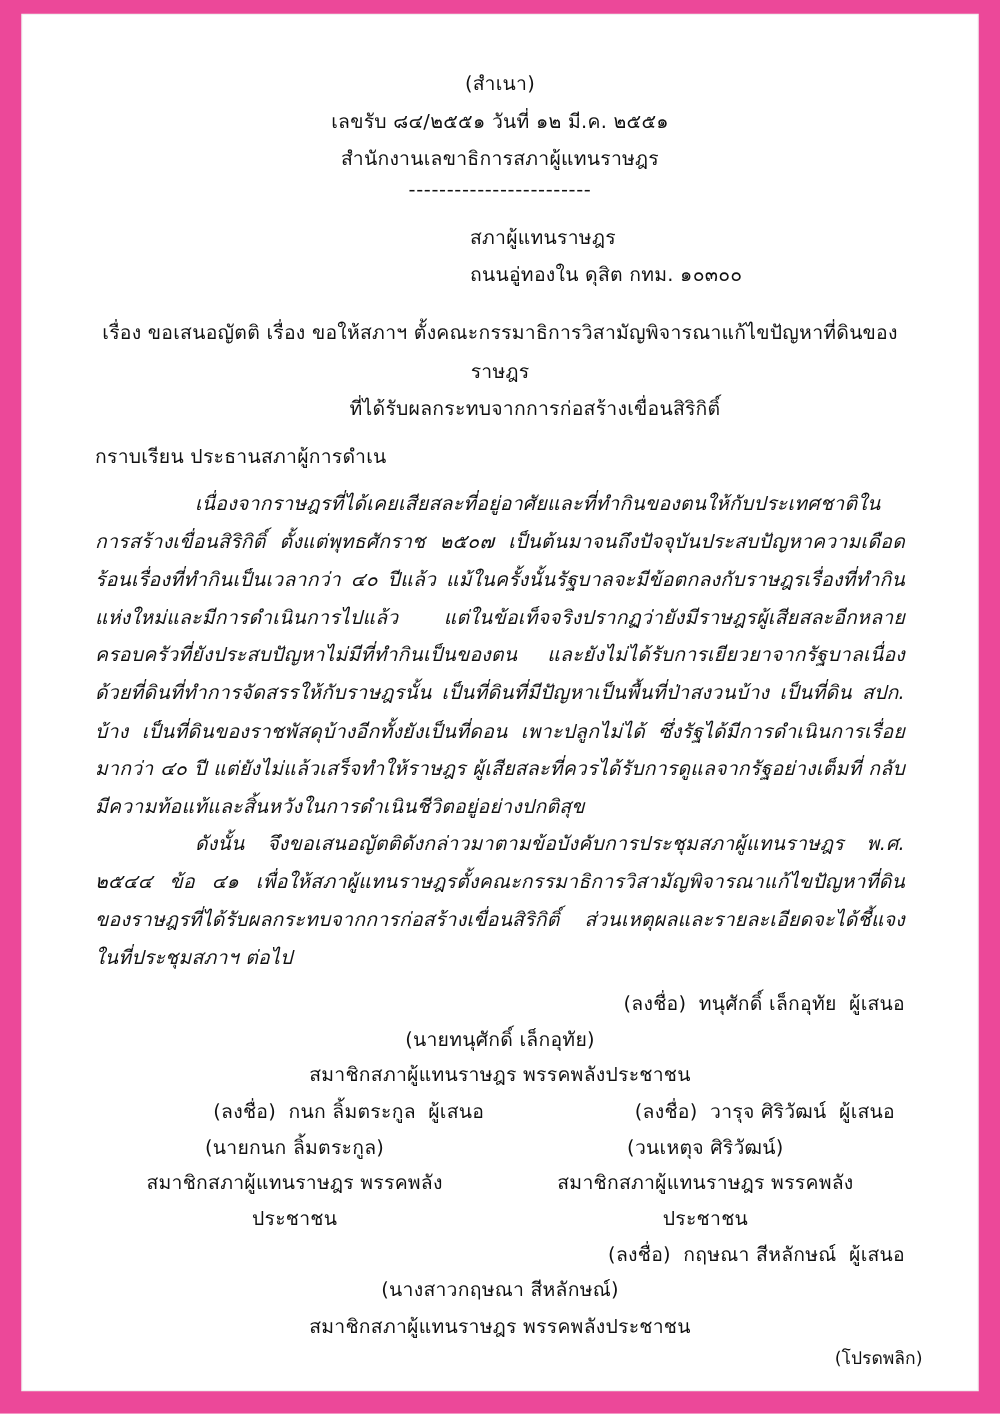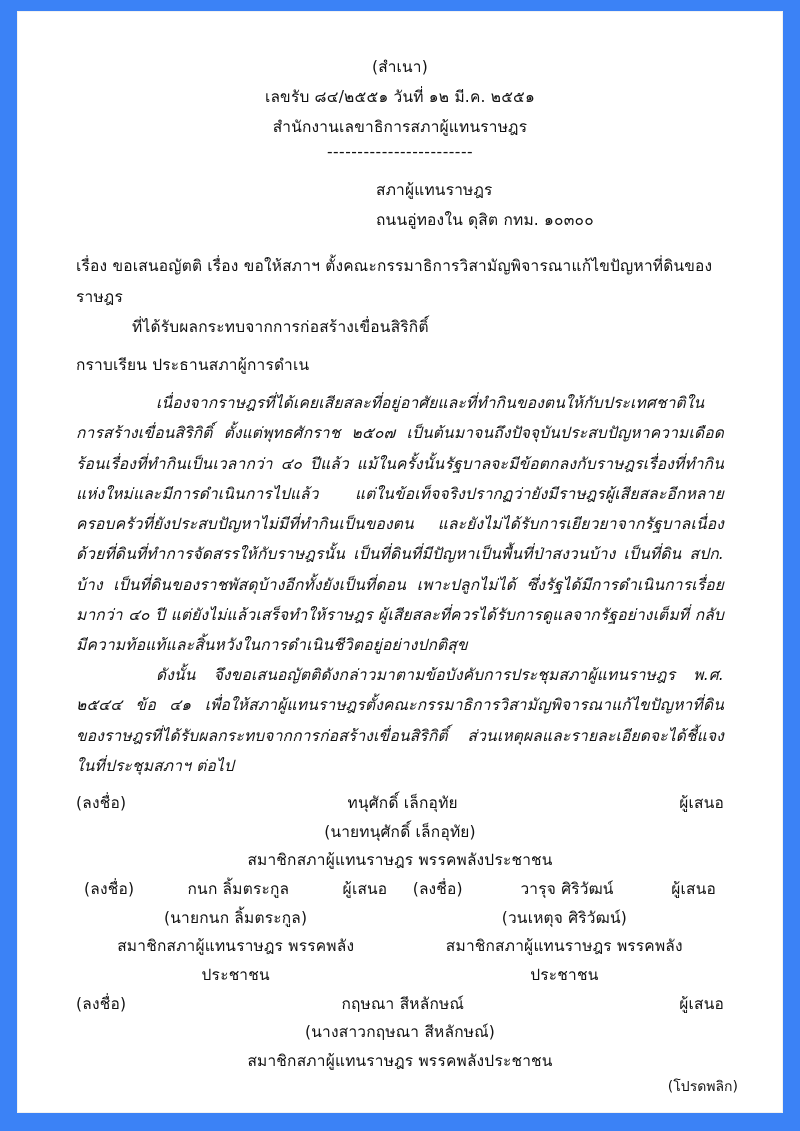--- a/index.html
+++ b/index.html
@@ -8,21 +8,21 @@
     background: #ffffff;
   }
   body {
     font-family: "DejaVu Sans", "Liberation Sans", sans-serif;
   }
   .page {
     position: relative;
     width: 800px;
     height: 1131px;
     margin: 0 auto;
-    background: #3b82f6;
+    background: #ec4899;
     box-sizing: border-box;
     overflow: hidden;
   }
   .sheet {
     position: absolute;
     left: 18px;
     top: 12px;
     width: 764px;
     height: 1100px;
     background: #ffffff;
@@ -43,40 +43,41 @@
     margin-top: -6px;
   }
   .gap-sm { height: 8px; }
   .block-right {
     text-align: center;
     margin-left: 300px;
   }
   .block-right div { text-align: left; }
   .subject-row {
     display: block;
+    text-align: center;
   }
   .subject-label {
     display: inline-block;
   }
   .indent-1 { padding-left: 56px; }
   .indent-para { text-indent: 80px; font-style: italic; }
   .just { text-align: justify; text-align-last: left; }
   .sign-two {
     display: flex;
     justify-content: space-between;
     padding: 0 8px;
   }
   .sign-col {
     text-align: center;
     width: 48%;
   }
   .sign-cell {
     display: flex;
-    justify-content: space-between;
-    gap: 26px;
+    justify-content: flex-end;
+    gap: 10px;
     white-space: nowrap;
   }
   .footer-note {
     position: absolute;
     right: 62px;
     bottom: 34px;
     font-size: 14px;
     color: #111111;
   }
   .tight { line-height: 1.85; }

